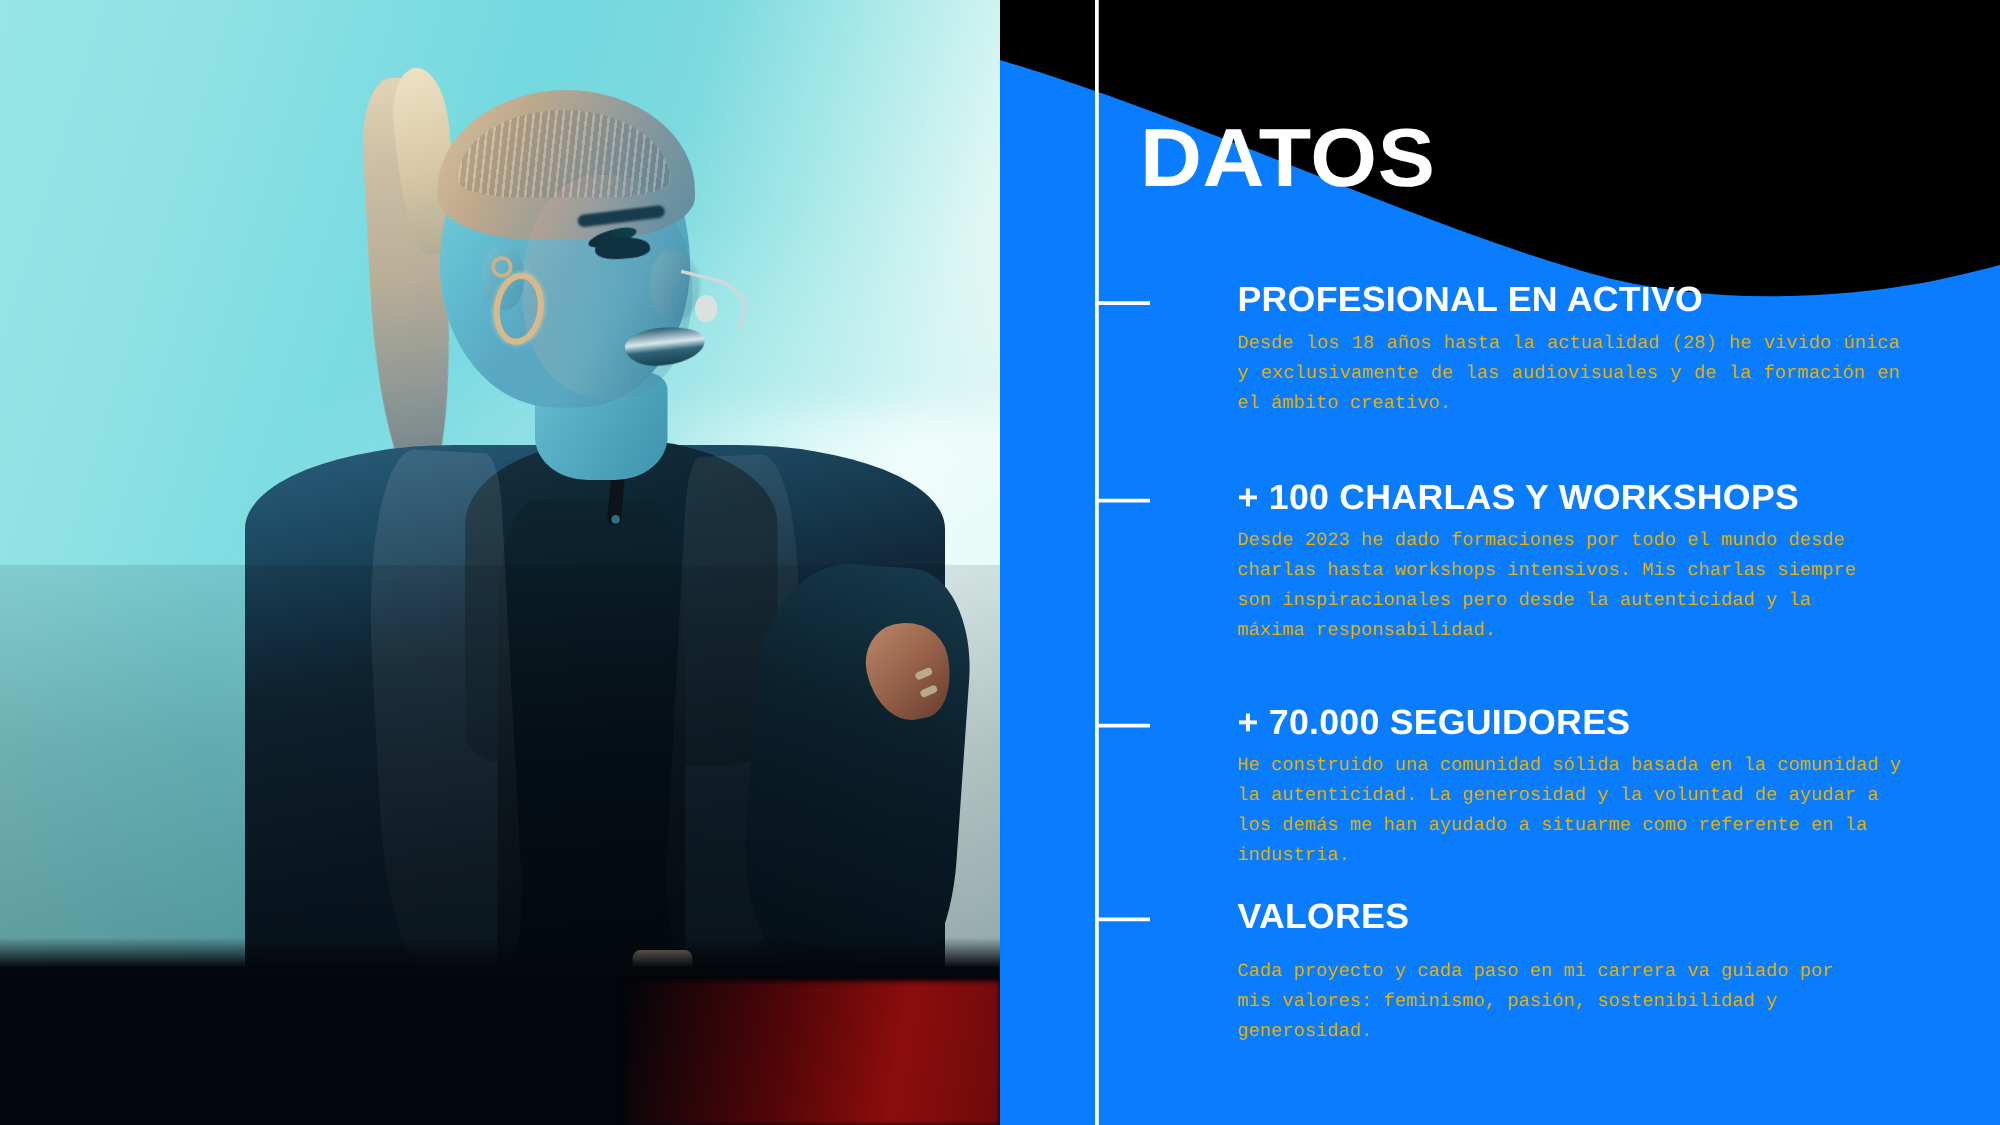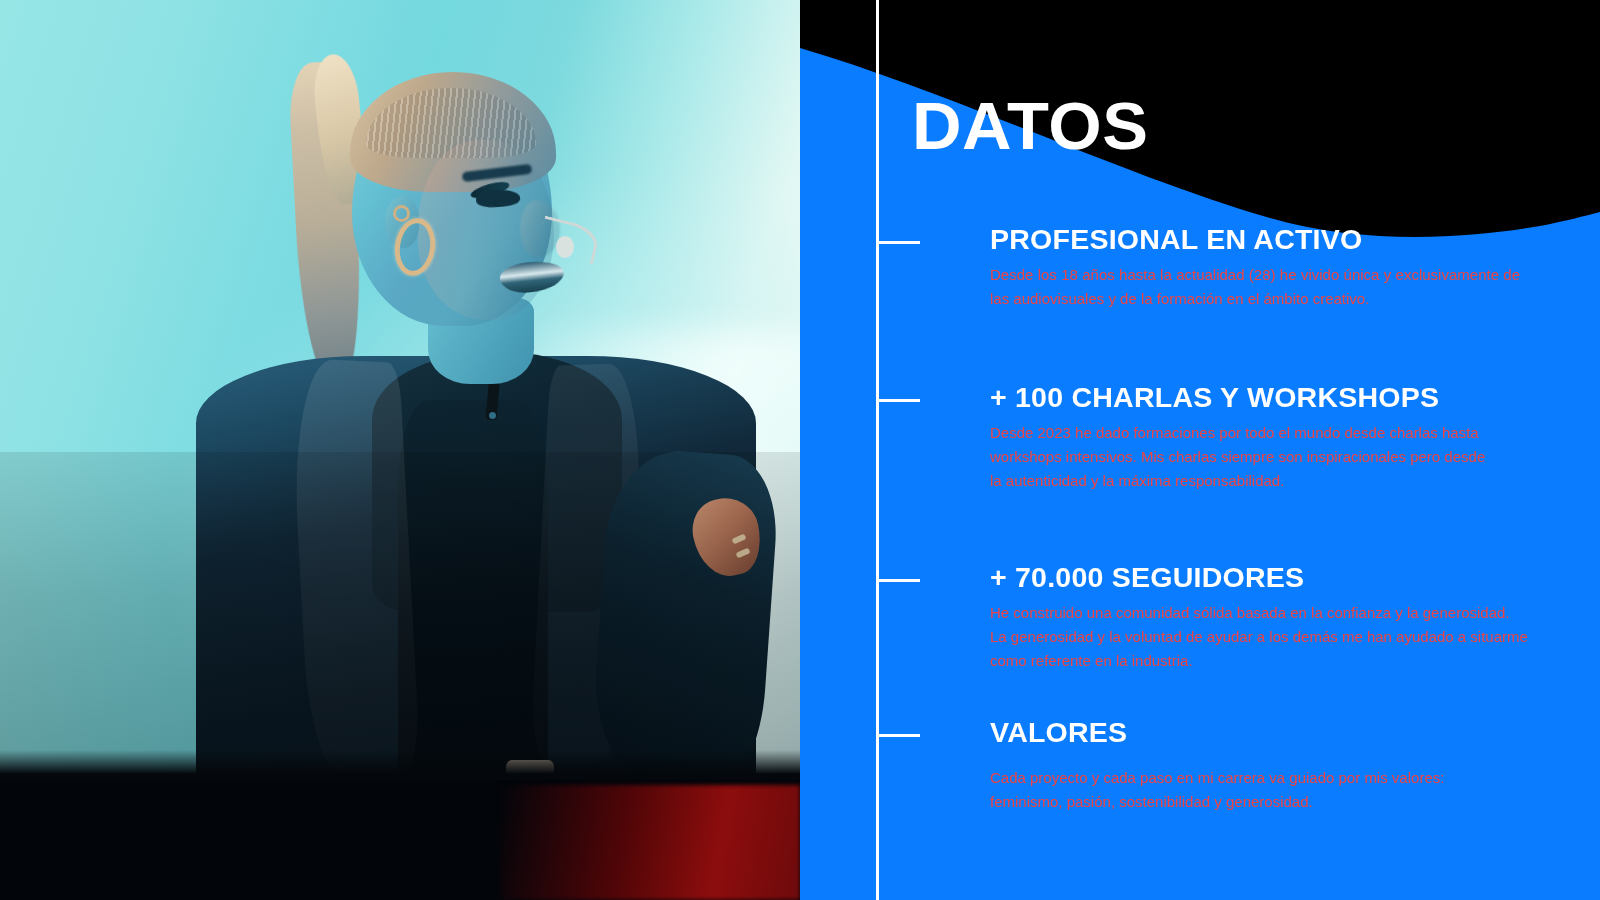--- a/index.html
+++ b/index.html
@@ -261,24 +261,25 @@
     color:#fff;
     font-size:28px;
     font-weight:bold;
     letter-spacing:0.2px;
     white-space:nowrap;
     transform:scaleX(1.02);
     transform-origin:left center;
   }
   .sec-body {
     position:absolute; left:114px;
-    color:#ef4444;
+    color:#eab308;
     font-size:15px;
     line-height:24px;
     width:0;
+    font-family:Liberation Mono, monospace;
   }
   .sec-body.justify { text-align:justify; }
 
   #sec0 { top:240px; }
   #sec0 .sec-body { top:22px; width:530px; }
   #sec1 { top:398px; }
   #sec1 .sec-body { top:22px; width:500px; }
   #sec2 { top:578px; }
   #sec2 .sec-body { top:22px; width:540px; }
   #sec3 { top:733px; }
@@ -351,21 +352,21 @@
 
       <div class="section" id="sec1">
         <div class="tick"></div>
         <div class="sec-head">+ 100 CHARLAS Y WORKSHOPS</div>
         <div class="sec-body">Desde 2023 he dado formaciones por todo el mundo desde charlas hasta workshops intensivos. Mis charlas siempre son inspiracionales pero desde la autenticidad y la máxima responsabilidad.</div>
       </div>
 
       <div class="section" id="sec2">
         <div class="tick"></div>
         <div class="sec-head">+ 70.000 SEGUIDORES</div>
-        <div class="sec-body">He construido una comunidad sólida basada en la confianza y la generosidad. La generosidad y la voluntad de ayudar a los demás me han ayudado a situarme como referente en la industria.</div>
+        <div class="sec-body">He construido una comunidad sólida basada en la comunidad y la autenticidad. La generosidad y la voluntad de ayudar a los demás me han ayudado a situarme como referente en la industria.</div>
       </div>
 
       <div class="section" id="sec3">
         <div class="tick"></div>
         <div class="sec-head">VALORES</div>
         <div class="sec-body">Cada proyecto y cada paso en mi carrera va guiado por mis valores: feminismo, pasión, sostenibilidad y generosidad.</div>
       </div>
 
     </div>
   </div>

